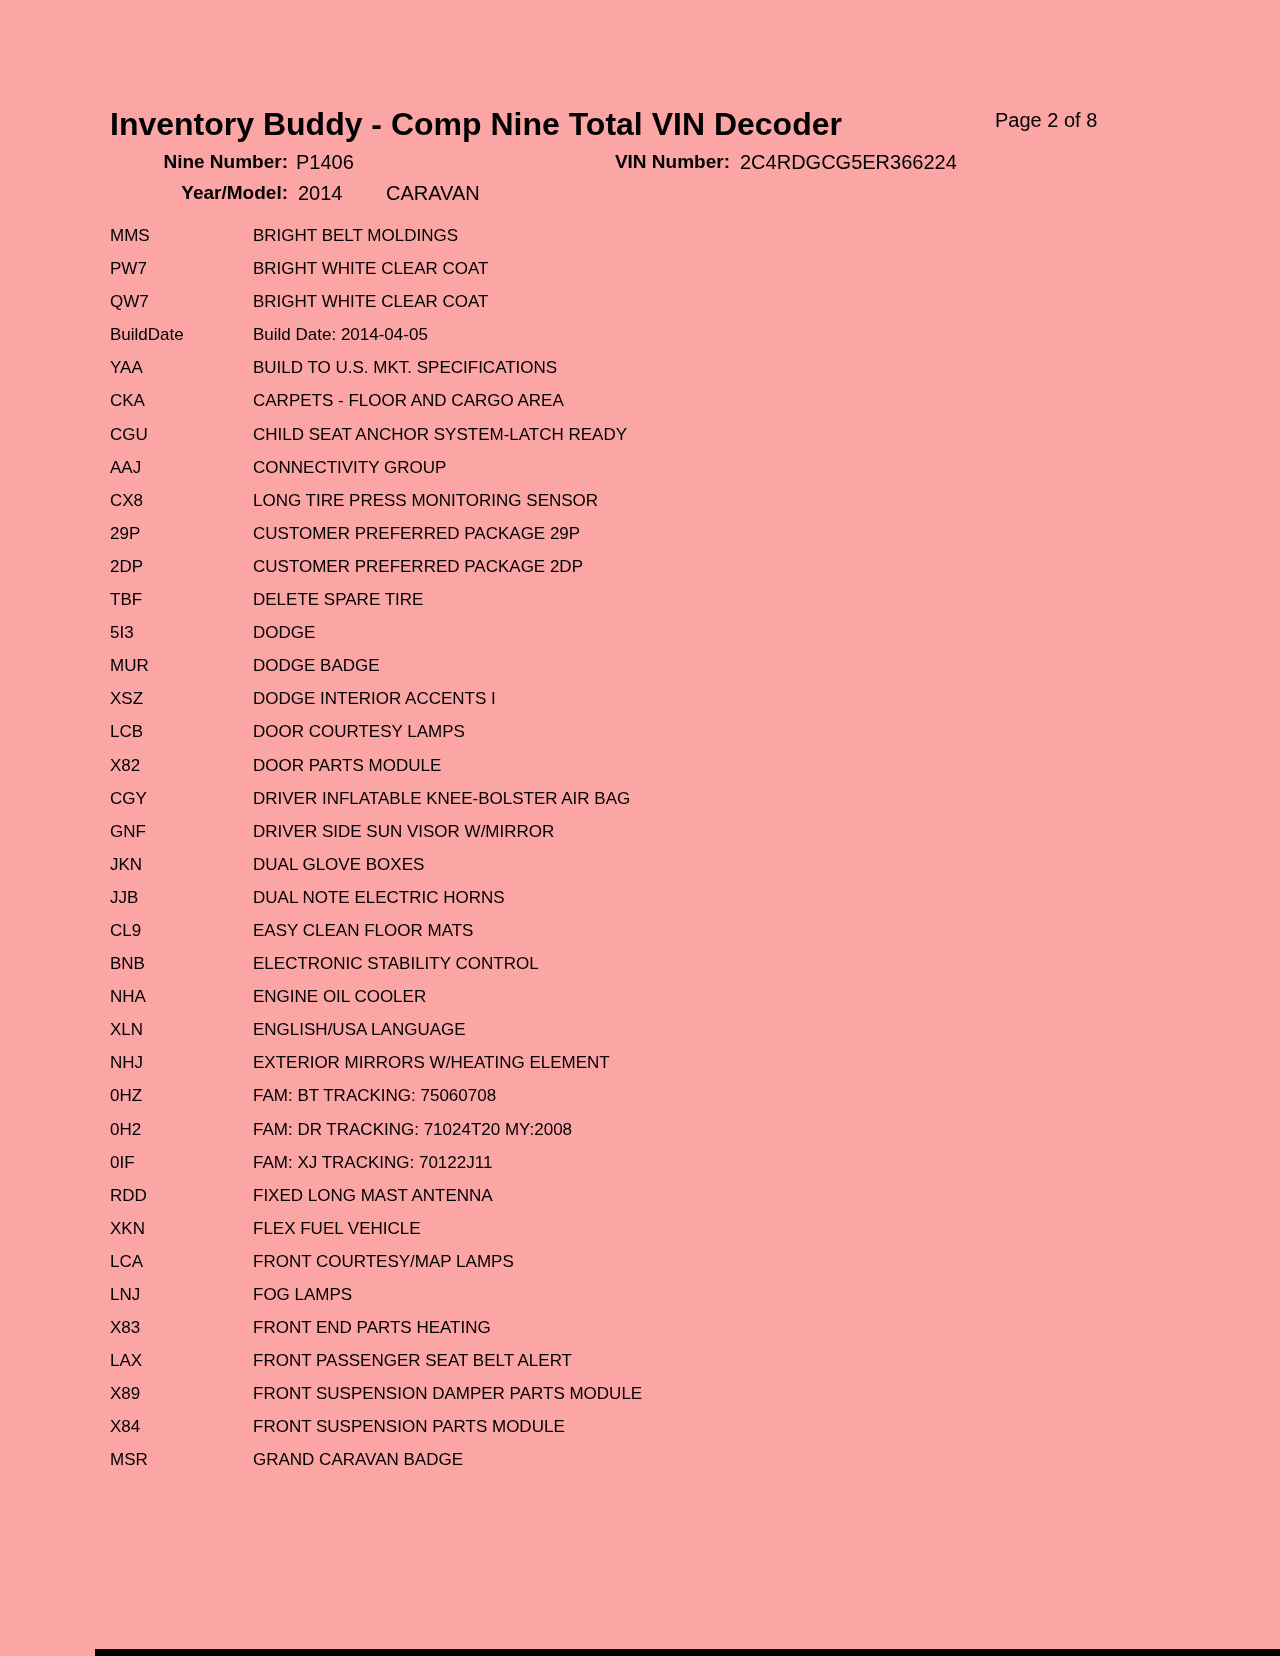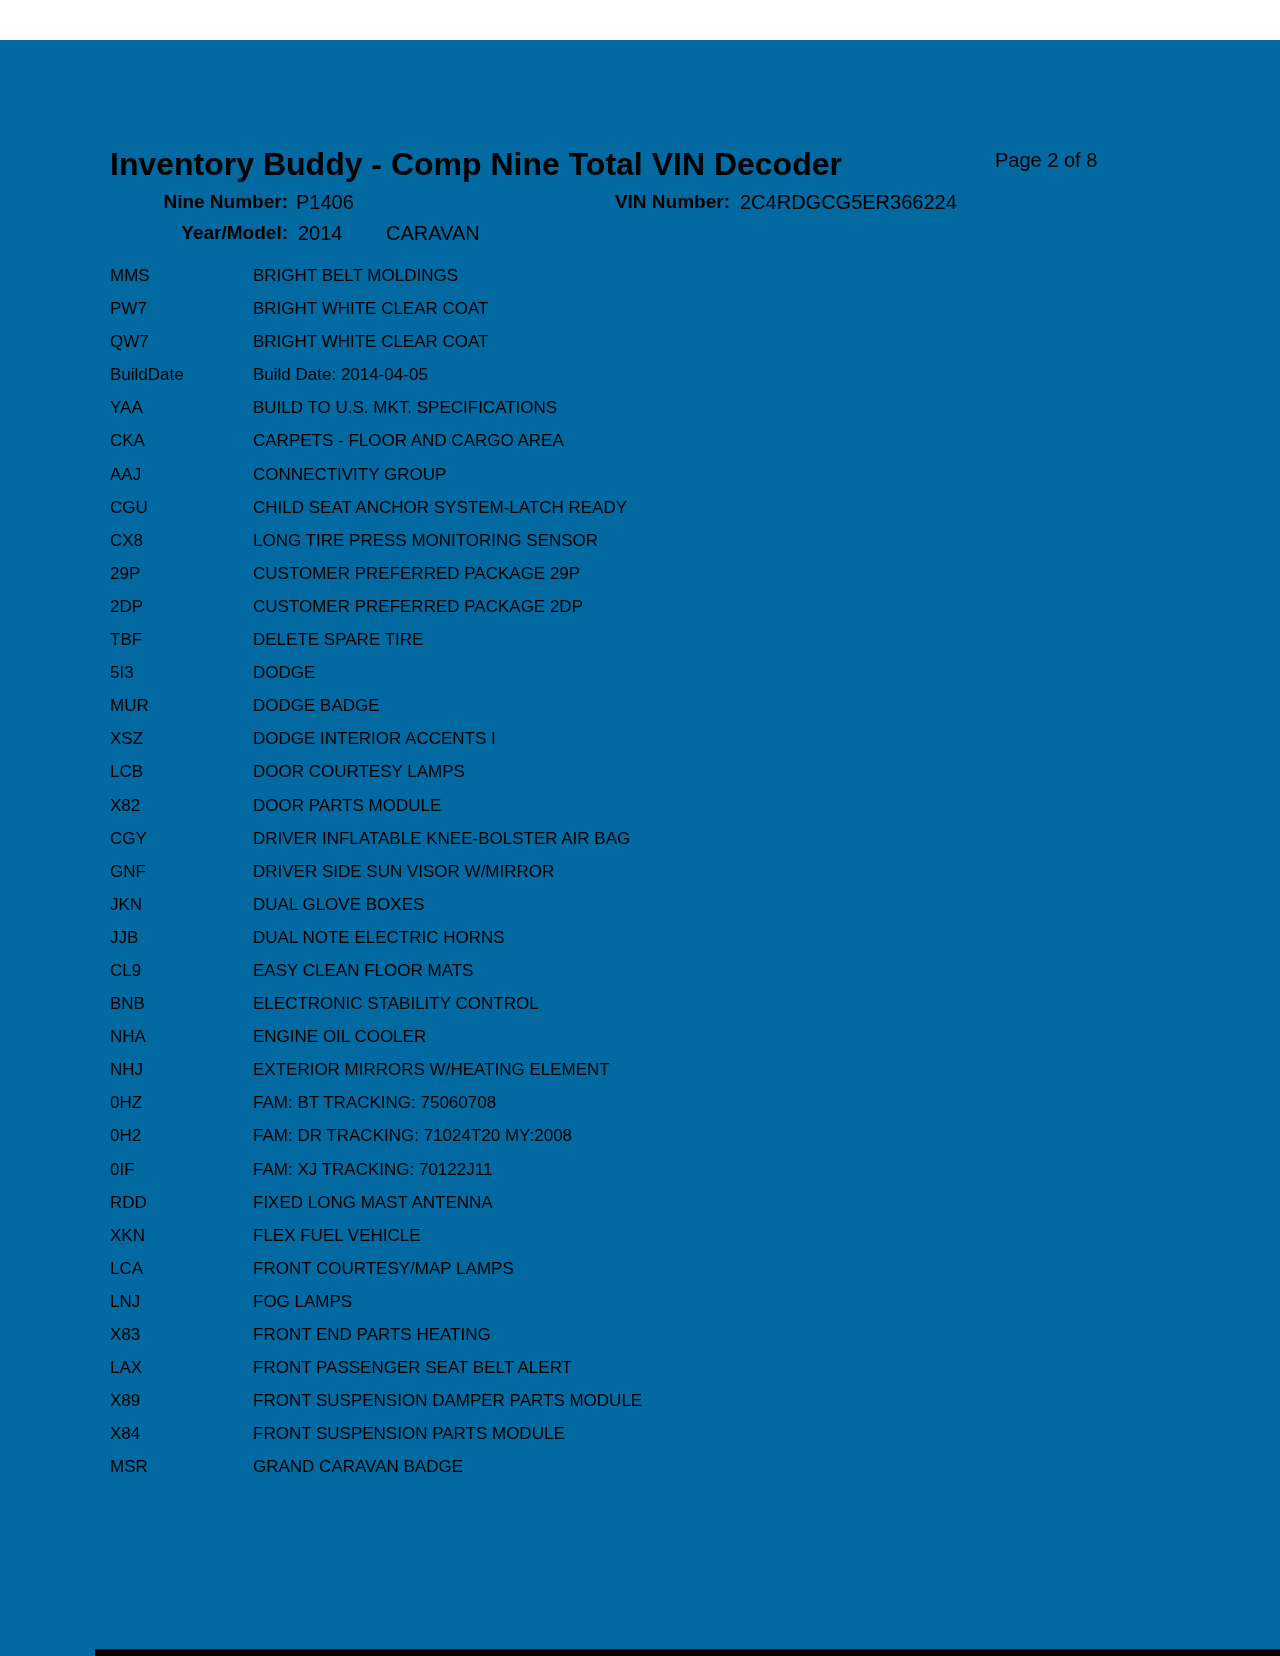--- a/index.html
+++ b/index.html
@@ -11,22 +11,21 @@
     width: 1280px;
     height: 1656px;
     position: relative;
     font-family: "Liberation Sans", sans-serif;
     color: #000000;
     overflow: hidden;
   }
   .page {
     position: absolute;
     inset: 0;
-    background: #0369a1;
-    margin-top: 40px;
+    background: #fca5a5;
   }
   .doc-title {
     position: absolute;
     left: 110px;
     top: 106px;
     font-size: 32px;
     font-weight: bold;
     line-height: 36px;
     white-space: nowrap;
     letter-spacing: 0px;
@@ -110,38 +109,39 @@
   <div class="meta-value ym-year">2014</div>
   <div class="meta-value ym-model">CARAVAN</div>
 
   <div class="options">
       <div class="row"><span class="code">MMS</span><span class="desc">BRIGHT BELT MOLDINGS</span></div>
       <div class="row"><span class="code">PW7</span><span class="desc">BRIGHT WHITE CLEAR COAT</span></div>
       <div class="row"><span class="code">QW7</span><span class="desc">BRIGHT WHITE CLEAR COAT</span></div>
       <div class="row"><span class="code">BuildDate</span><span class="desc">Build Date: 2014-04-05</span></div>
       <div class="row"><span class="code">YAA</span><span class="desc">BUILD TO U.S. MKT. SPECIFICATIONS</span></div>
       <div class="row"><span class="code">CKA</span><span class="desc">CARPETS - FLOOR AND CARGO AREA</span></div>
+      <div class="row"><span class="code">CGU</span><span class="desc">CHILD SEAT ANCHOR SYSTEM-LATCH READY</span></div>
       <div class="row"><span class="code">AAJ</span><span class="desc">CONNECTIVITY GROUP</span></div>
-      <div class="row"><span class="code">CGU</span><span class="desc">CHILD SEAT ANCHOR SYSTEM-LATCH READY</span></div>
       <div class="row"><span class="code">CX8</span><span class="desc">LONG TIRE PRESS MONITORING SENSOR</span></div>
       <div class="row"><span class="code">29P</span><span class="desc">CUSTOMER PREFERRED PACKAGE 29P</span></div>
       <div class="row"><span class="code">2DP</span><span class="desc">CUSTOMER PREFERRED PACKAGE 2DP</span></div>
       <div class="row"><span class="code">TBF</span><span class="desc">DELETE SPARE TIRE</span></div>
       <div class="row"><span class="code">5I3</span><span class="desc">DODGE</span></div>
       <div class="row"><span class="code">MUR</span><span class="desc">DODGE BADGE</span></div>
       <div class="row"><span class="code">XSZ</span><span class="desc">DODGE INTERIOR ACCENTS I</span></div>
       <div class="row"><span class="code">LCB</span><span class="desc">DOOR COURTESY LAMPS</span></div>
       <div class="row"><span class="code">X82</span><span class="desc">DOOR PARTS MODULE</span></div>
       <div class="row"><span class="code">CGY</span><span class="desc">DRIVER INFLATABLE KNEE-BOLSTER AIR BAG</span></div>
       <div class="row"><span class="code">GNF</span><span class="desc">DRIVER SIDE SUN VISOR W/MIRROR</span></div>
       <div class="row"><span class="code">JKN</span><span class="desc">DUAL GLOVE BOXES</span></div>
       <div class="row"><span class="code">JJB</span><span class="desc">DUAL NOTE ELECTRIC HORNS</span></div>
       <div class="row"><span class="code">CL9</span><span class="desc">EASY CLEAN FLOOR MATS</span></div>
       <div class="row"><span class="code">BNB</span><span class="desc">ELECTRONIC STABILITY CONTROL</span></div>
       <div class="row"><span class="code">NHA</span><span class="desc">ENGINE OIL COOLER</span></div>
+      <div class="row"><span class="code">XLN</span><span class="desc">ENGLISH/USA LANGUAGE</span></div>
       <div class="row"><span class="code">NHJ</span><span class="desc">EXTERIOR MIRRORS W/HEATING ELEMENT</span></div>
       <div class="row"><span class="code">0HZ</span><span class="desc">FAM: BT TRACKING: 75060708</span></div>
       <div class="row"><span class="code">0H2</span><span class="desc">FAM: DR TRACKING: 71024T20 MY:2008</span></div>
       <div class="row"><span class="code">0IF</span><span class="desc">FAM: XJ TRACKING: 70122J11</span></div>
       <div class="row"><span class="code">RDD</span><span class="desc">FIXED LONG MAST ANTENNA</span></div>
       <div class="row"><span class="code">XKN</span><span class="desc">FLEX FUEL VEHICLE</span></div>
       <div class="row"><span class="code">LCA</span><span class="desc">FRONT COURTESY/MAP LAMPS</span></div>
       <div class="row"><span class="code">LNJ</span><span class="desc">FOG LAMPS</span></div>
       <div class="row"><span class="code">X83</span><span class="desc">FRONT END PARTS HEATING</span></div>
       <div class="row"><span class="code">LAX</span><span class="desc">FRONT PASSENGER SEAT BELT ALERT</span></div>

